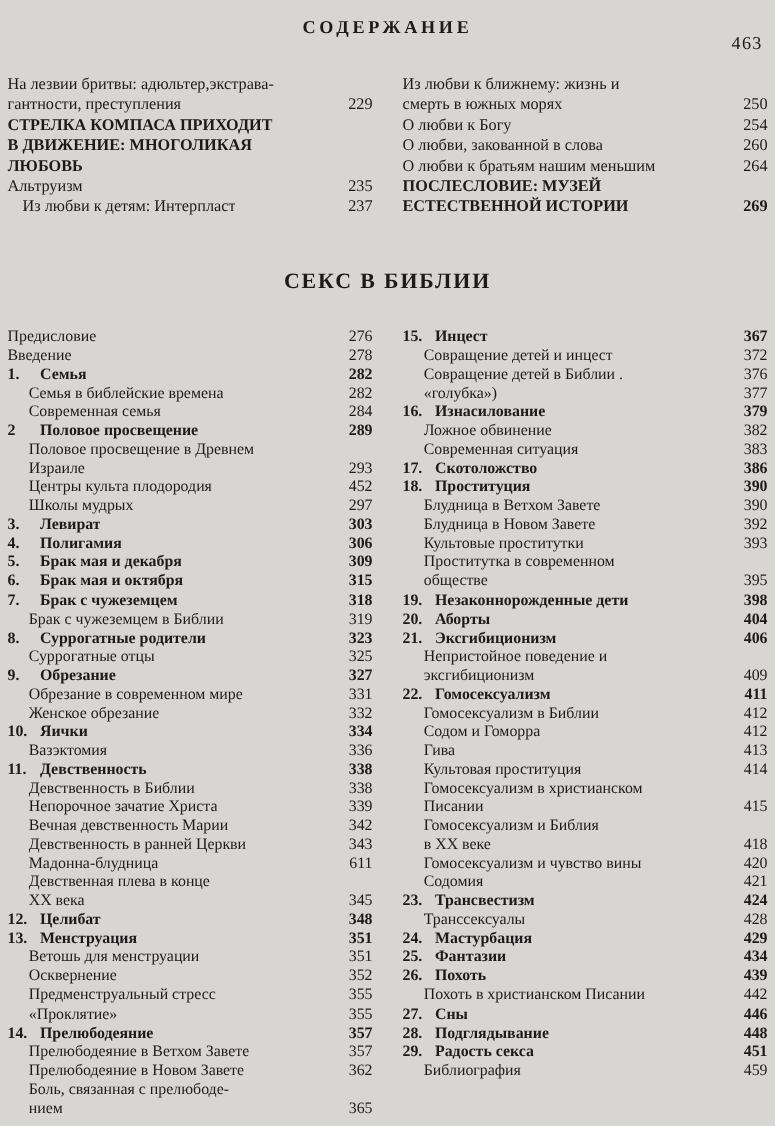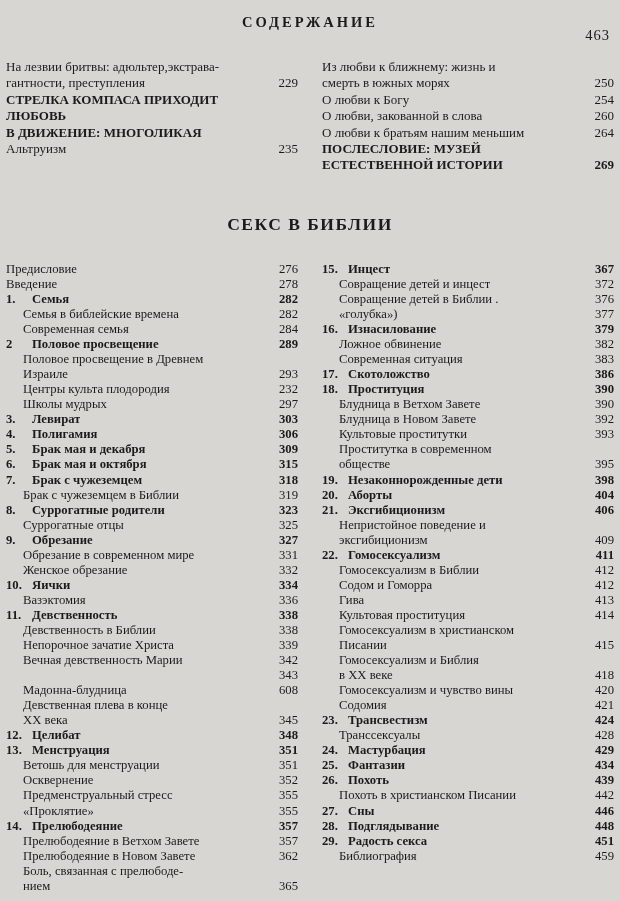--- a/index.html
+++ b/index.html
@@ -117,31 +117,38 @@
             <span class="txt">гантности, преступления</span>
             <span class="spacer"></span>
             <span class="page-num">229</span>
           </div>
         </div>
         <div class="entry bold">
           <div class="line">
             <span class="txt">СТРЕЛКА КОМПАСА ПРИХОДИТ</span>
           </div>
           <div class="line">
+            <span class="txt">В ДВИЖЕНИЕ: МНОГОЛИКАЯ</span>
+          </div>
+          <div class="line">
             <span class="txt">ЛЮБОВЬ</span>
           </div>
-          <div class="line">
-            <span class="txt">В ДВИЖЕНИЕ: МНОГОЛИКАЯ</span>
-          </div>
         </div>
         <div class="entry">
           <div class="line">
             <span class="txt">Альтруизм</span>
             <span class="spacer"></span>
             <span class="page-num">235</span>
+          </div>
+        </div>
+        <div class="entry indent">
+          <div class="line">
+            <span class="txt">Из любви к детям: Интерпласт</span>
+            <span class="spacer"></span>
+            <span class="page-num">237</span>
           </div>
         </div>
       </div>
     <div class="col">
         <div class="entry">
           <div class="line">
             <span class="txt">Из любви к ближнему: жизнь и</span>
           </div>
           <div class="line">
             <span class="txt">смерть в южных морях</span>
@@ -238,21 +245,21 @@
           <div class="line">
             <span class="txt">Израиле</span>
             <span class="spacer"></span>
             <span class="page-num">293</span>
           </div>
         </div>
         <div class="entry indent">
           <div class="line">
             <span class="txt">Центры культа плодородия</span>
             <span class="spacer"></span>
-            <span class="page-num">232</span>
+            <span class="page-num">452</span>
           </div>
         </div>
         <div class="entry indent">
           <div class="line">
             <span class="txt">Школы мудрых</span>
             <span class="spacer"></span>
             <span class="page-num">297</span>
           </div>
         </div>
         <div class="entry bold">
@@ -378,29 +385,30 @@
         </div>
         <div class="entry indent">
           <div class="line">
             <span class="txt">Вечная девственность Марии</span>
             <span class="spacer"></span>
             <span class="page-num">342</span>
           </div>
         </div>
         <div class="entry indent">
           <div class="line">
+            <span class="txt">Девственность в ранней Церкви</span>
             <span class="spacer"></span>
             <span class="page-num">343</span>
           </div>
         </div>
         <div class="entry indent">
           <div class="line">
             <span class="txt">Мадонна-блудница</span>
             <span class="spacer"></span>
-            <span class="page-num">608</span>
+            <span class="page-num">611</span>
           </div>
         </div>
         <div class="entry indent">
           <div class="line">
             <span class="txt">Девственная плева в конце</span>
           </div>
           <div class="line">
             <span class="txt">XX века</span>
             <span class="spacer"></span>
             <span class="page-num">345</span>

